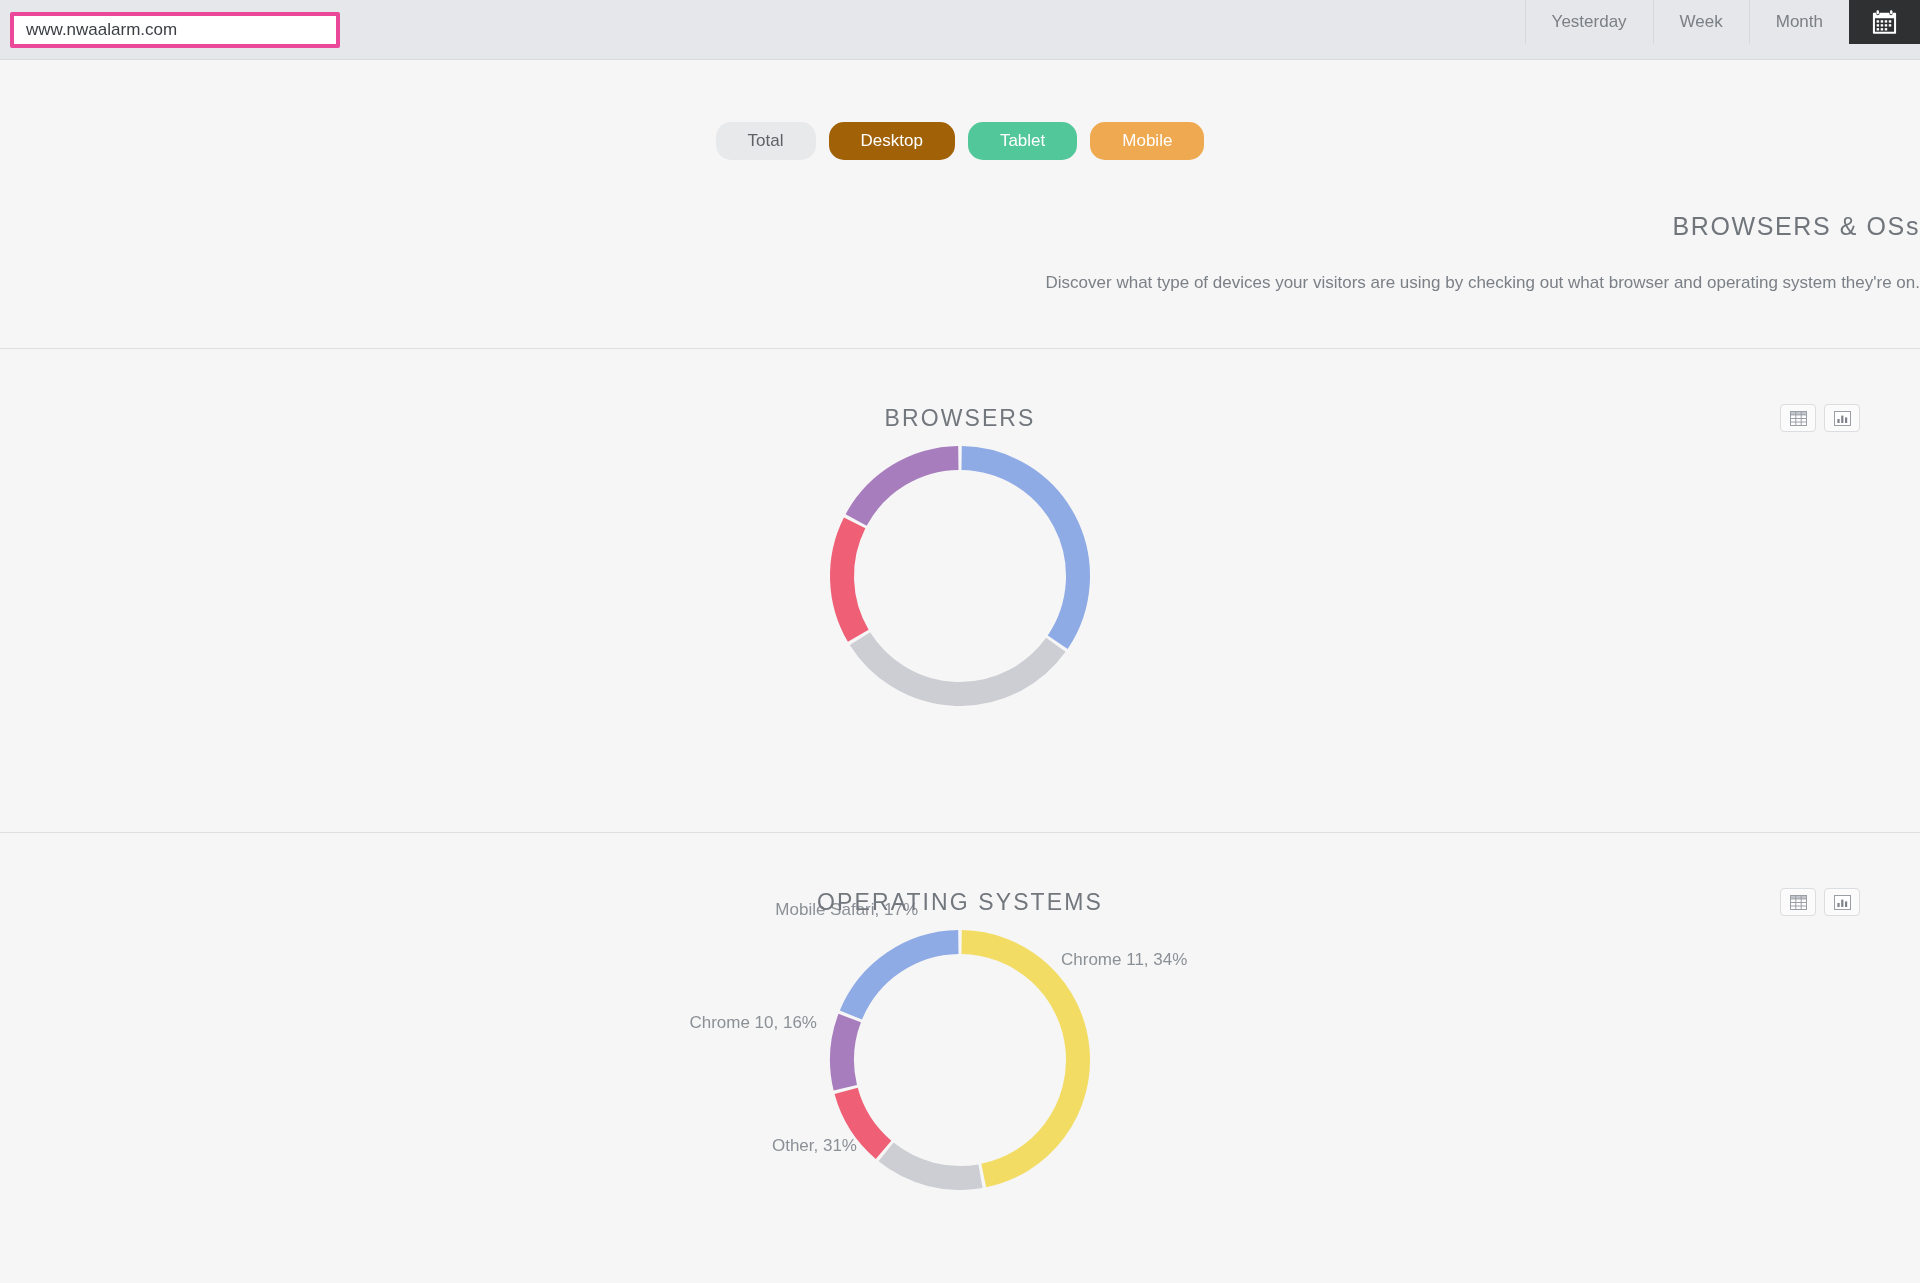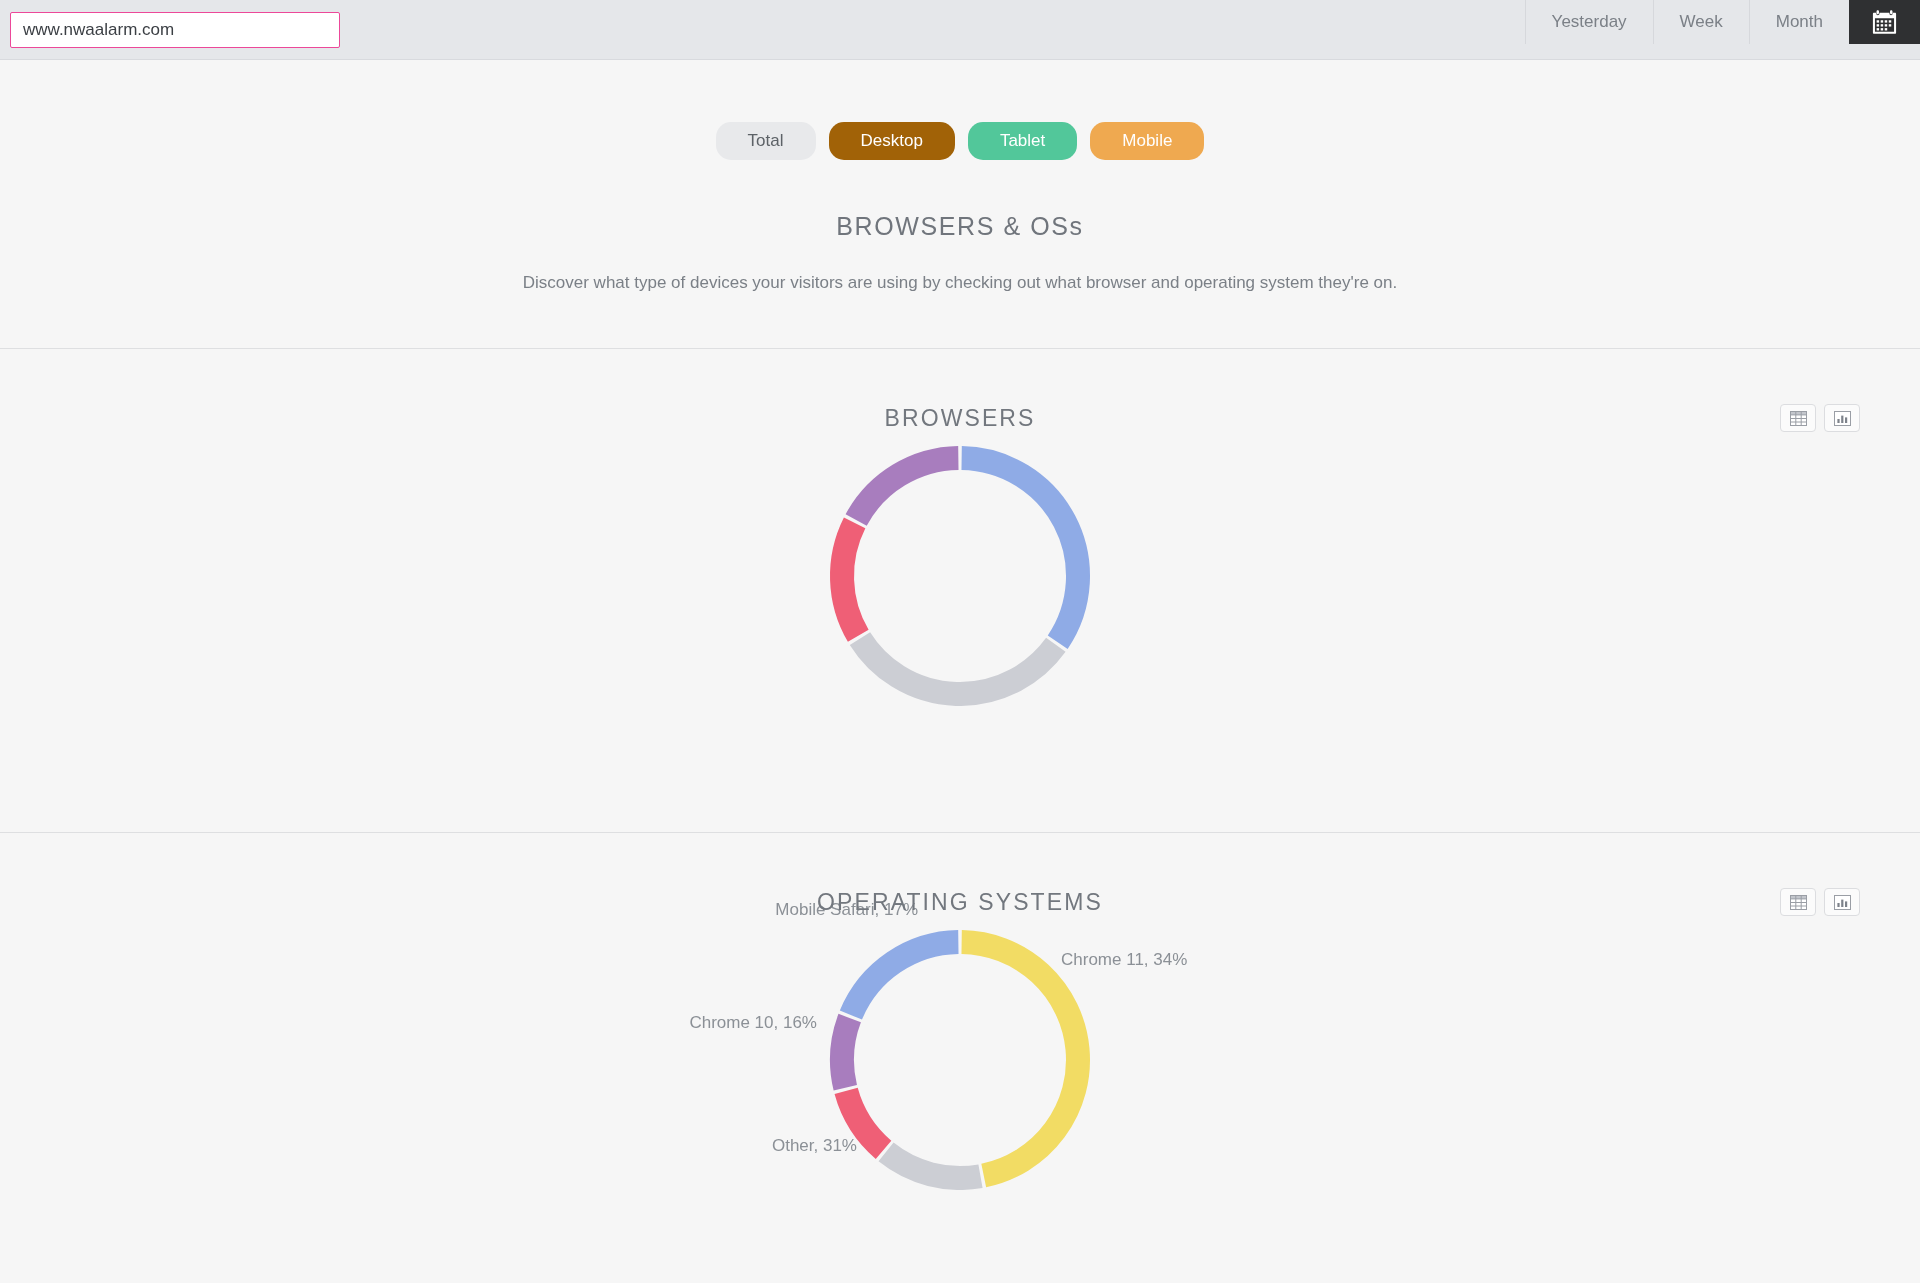--- a/index.html
+++ b/index.html
@@ -17,21 +17,21 @@
     height: 60px;
     background: #e5e7ea;
     border-bottom: 1px solid #d8dade;
     display: flex;
     align-items: center;
   }
   .url-wrap { padding-left: 10px; }
   .url-input {
     width: 330px;
     height: 36px;
-    border: 1px solid #ec4899;
+    border: 4px solid #ec4899;
     background: #ffffff;
     border-radius: 2px;
     font-family: "Liberation Sans", sans-serif;
     font-size: 17px;
     color: #3b3f44;
     padding: 0 12px;
     outline: none;
   }
   .topnav {
     position: absolute;
@@ -79,21 +79,21 @@
     cursor: pointer;
     border: none;
     font-family: "Liberation Sans", sans-serif;
   }
   .pill.total   { background: #e8e9eb; color: #5d6267; }
   .pill.desktop { background: #a16207; color: #ffffff; }
   .pill.tablet  { background: #52c79a; color: #ffffff; }
   .pill.mobile  { background: #efa950; color: #ffffff; }
 
   
-  .intro { text-align: center; }
+  .intro { text-align: right; }
   .intro-title {
     margin: 52px 0 0;
     font-size: 25px;
     font-weight: normal;
     letter-spacing: 1.6px;
     color: #70757c;
   }
   .intro-desc {
     margin: 32px 0 0;
     font-size: 17px;

